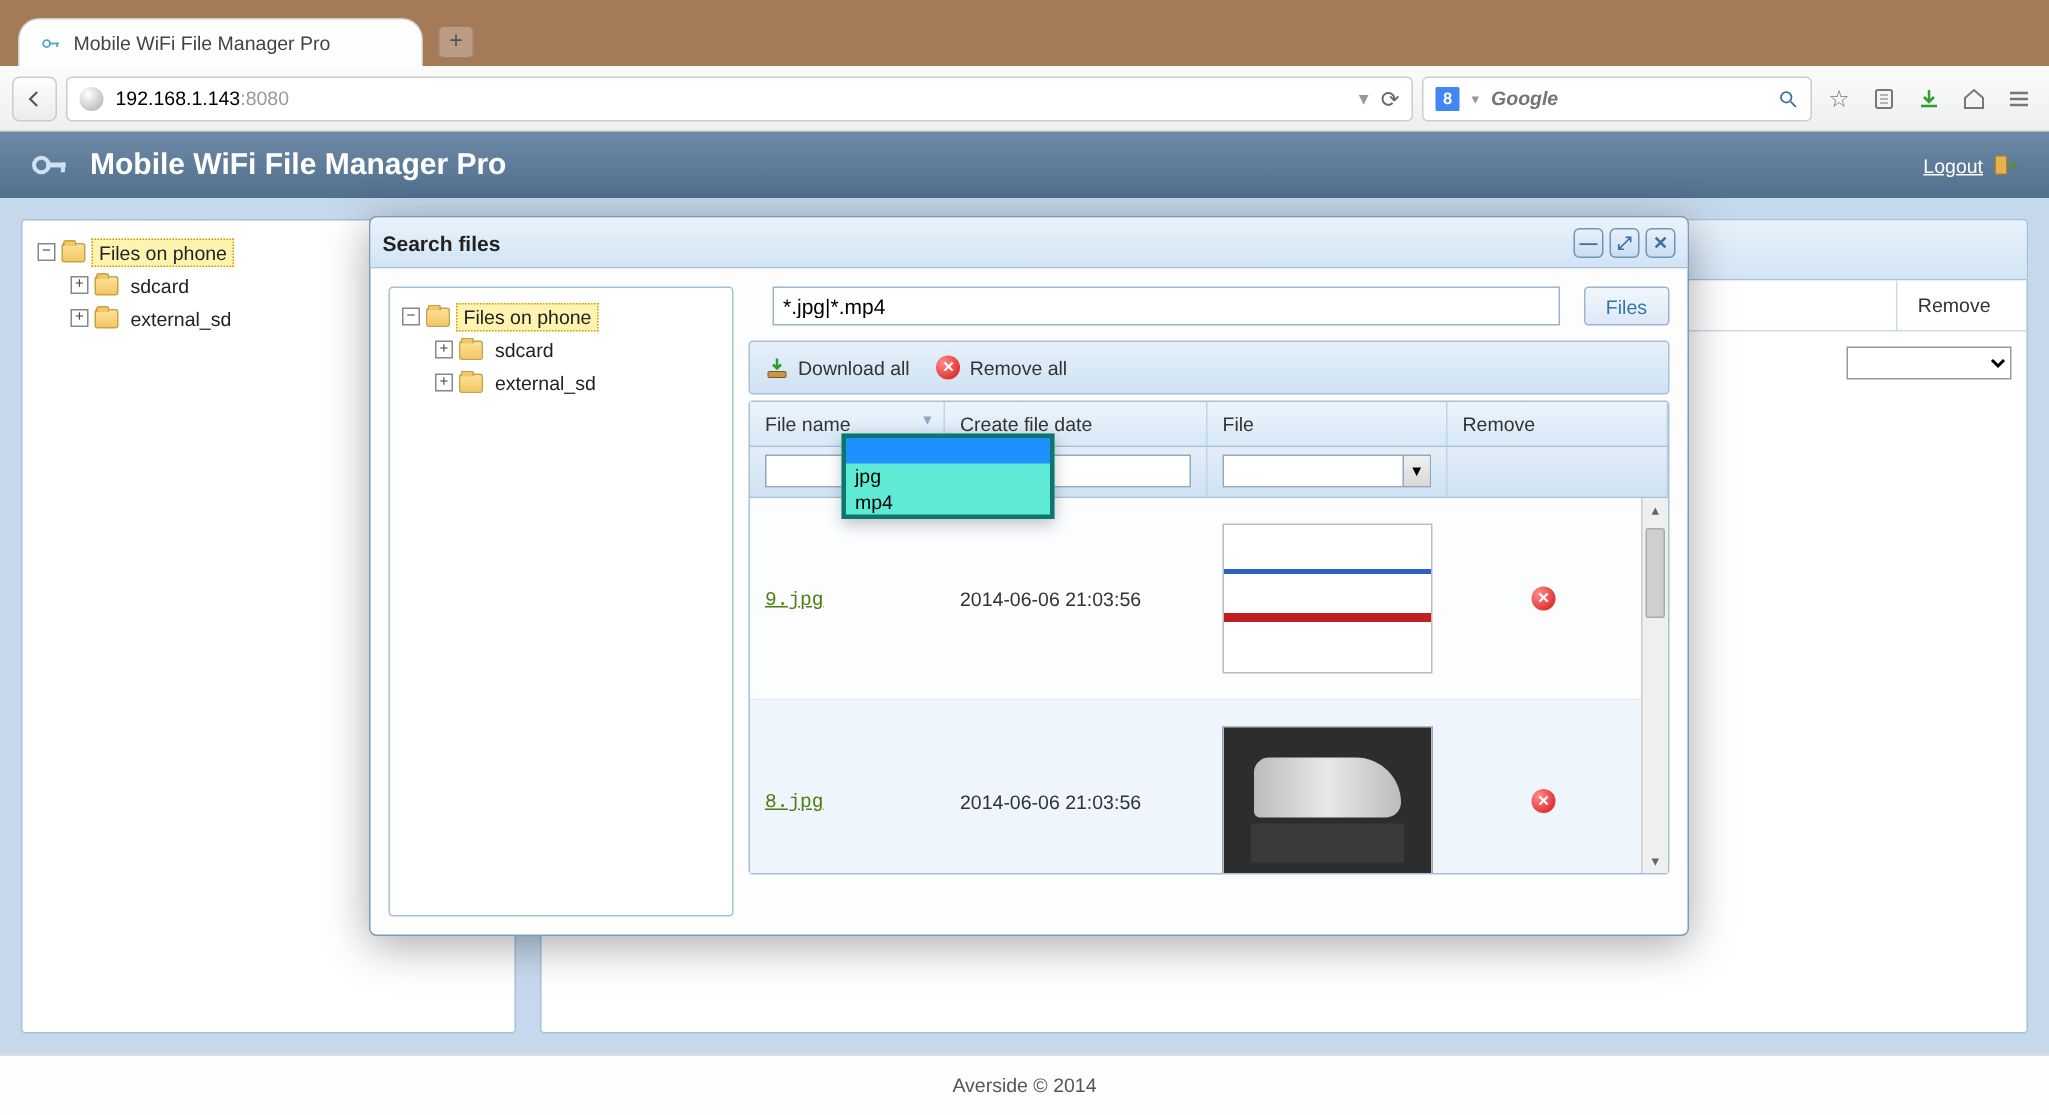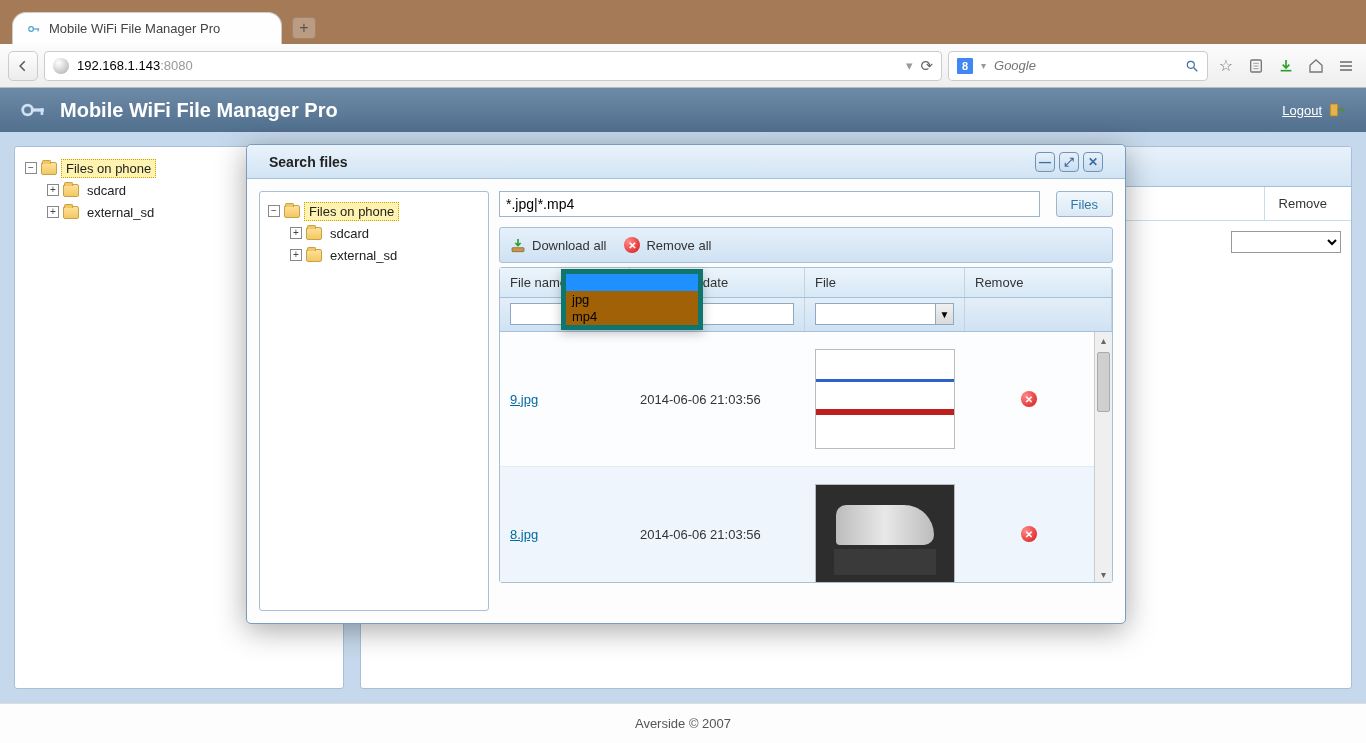--- a/index.html
+++ b/index.html
@@ -15,21 +15,21 @@
   .navbar { height: 44px; background: linear-gradient(#fcfcfc,#eeeeee); border-bottom: 1px solid #bbb; display:flex; align-items:center; padding:0 8px; gap:6px; }
   .nav-btn { width:30px; height:30px; border:1px solid #ccc; border-radius:5px; background:linear-gradient(#fdfdfd,#ececec); display:flex; align-items:center; justify-content:center; color:#555; cursor:pointer; }
   .url-box { flex: 1; height:30px; border:1px solid #ccc; border-radius:4px; background:#fff; display:flex; align-items:center; padding:0 8px; }
   .url-box .globe{width:16px;height:16px;border-radius:50%;background:radial-gradient(circle at 35% 30%, #fff, #aaa);margin-right:8px;flex-shrink:0;}
   .url-box .url .port{color:#999;}
   .url-box .spacer{flex:1;}
   .url-box .dropdown{color:#999;margin:0 8px;}
   .url-box .reload{color:#666;font-size:15px;cursor:pointer;}
   .search-box { width:260px; height:30px; border:1px solid #ccc; border-radius:4px; background:#fff; display:flex; align-items:center; padding:0 8px; gap:8px;}
   .search-box .g-icon{width:16px;height:16px;background:#4285f4;color:#fff;font-size:11px;font-weight:bold;display:flex;align-items:center;justify-content:center;border-radius:1px;}
-  .search-box input{border:none;outline:none;flex:1;font-style:italic;color:#888;font-size:13px;}
+  .search-box input{border:none;outline:none;flex:1;font-style:italic;color:#888;font-size:13px;font-weight:bold;}
   .search-box .mag{color:#3b6ea5;}
   .tool-icon{width:24px;height:24px;display:flex;align-items:center;justify-content:center;color:#777;cursor:pointer;font-size:16px;}
 
   
   .app-area { position:relative; height:655px; background:#fff;}
   .app-header { height:44px; background:linear-gradient(#6d8aa6,#51708e); display:flex; align-items:center; padding:0 20px; color:#fff; }
   .app-header .key-icon{margin-right:14px; display:flex; align-items:center;}
   .app-header .title{font-size:20px; font-weight:bold;}
   .app-header .spacer{flex:1;}
   .app-header .logout{ text-decoration:underline; color:#fff; cursor:pointer; margin-right:6px; font-size:13px;}
@@ -51,28 +51,28 @@
   .tree-row{display:flex; align-items:center; height:22px; gap:4px; white-space:nowrap;}
   .exp{width:12px;height:12px;border:1px solid #888;display:flex;align-items:center;justify-content:center;font-size:10px;line-height:1;color:#444;cursor:pointer;background:#fff;}
   .folder{width:16px;height:13px;background:linear-gradient(#ffe199,#f3c765);border:1px solid #c7a443;border-radius:2px;position:relative;}
   .folder::before{content:"";position:absolute;top:-3px;left:0;width:7px;height:3px;background:#f3c765;border:1px solid #c7a443;border-bottom:none;border-radius:2px 2px 0 0;}
   .tree-label{padding:1px 4px;}
   .tree-label.sel{background:#fff3b0;border:1px dotted #c9a000;}
   .tree-children{margin-left:22px;}
 
   
   .modal{position:absolute; left:246px; top:12px; width:880px; background:#fdfdfd; border:1px solid #7a9bbd; border-radius:5px; box-shadow:0 6px 30px rgba(0,0,0,0.35); z-index:100;}
-  .modal-head{height:34px; background:linear-gradient(#eaf3fb,#d1e4f4); border-bottom:1px solid #a6c0d9; display:flex; align-items:center; padding:0 22px; border-radius:5px 5px 0 0;}
+  .modal-head{height:34px; background:linear-gradient(#eaf3fb,#d1e4f4); border-bottom:1px solid #a6c0d9; display:flex; align-items:center; padding:0 8px; border-radius:5px 5px 0 0;}
   .modal-title{font-weight:bold; color:#222; font-size:14px;}
   .modal-head .spacer{flex:1;}
   .win-btn{width:20px;height:20px;border:1px solid #6f94b8;border-radius:4px;background:linear-gradient(#e8f1fa,#cadef0);display:flex;align-items:center;justify-content:center;color:#3b6ea5;margin-left:4px;cursor:pointer;font-size:12px;font-weight:bold;}
   .modal-body{display:flex; padding:12px; gap:10px;}
   .m-tree{width:230px; border:1px solid #a6c0d9; border-radius:3px; background:#fff; padding:8px; height:420px;}
   .m-right{flex:1; display:flex; flex-direction:column;}
-  .filter-row{display:flex; gap:16px; margin-bottom:4px;}
+  .filter-row{display:flex; gap:16px; margin-bottom:4px;margin-left:16px;}
   .filter-row input[type=text]{flex:1; height:26px; border:1px solid #9bb5cd; padding:0 6px; font-size:14px; background:#fff;}
   .filter-row input::placeholder{color:#999;}
   .search-btn{height:26px; padding:0 14px; border:1px solid #9bb5cd; border-radius:3px; background:linear-gradient(#f1f7fc,#dbe9f5); color:#3176a6; cursor:pointer; font-size:13px;}
   .contains-row input{width:100%; height:26px; border:1px solid #9bb5cd; padding:0 6px; font-size:14px;}
   .contains-row input::placeholder{color:#999; font-style:normal;}
 
   .action-bar{margin-top:6px; height:36px; background:linear-gradient(#e6f0fa,#cfe2f3); border:1px solid #a6c0d9; border-radius:3px; display:flex; align-items:center; padding:0 10px; gap:18px;}
   .action-bar .item{display:flex; align-items:center; gap:6px; color:#333; cursor:pointer;}
   .dl-icon{width:16px;height:16px;display:inline-block;}
   .x-circle{width:16px;height:16px;border-radius:50%;background:radial-gradient(circle at 30% 30%, #ff8a8a, #d81212);display:flex;align-items:center;justify-content:center;color:#fff;font-size:10px;font-weight:bold;}
@@ -92,37 +92,37 @@
   .col.date{width:175px;}
   .col.view{width:160px;}
   .col.remove{flex:1;}
 
   .grid-rows{height:250px; overflow:hidden; position:relative; display:flex;}
   .rows-inner{flex:1;}
   .grid-row{display:flex; align-items:center; min-height:135px; border-bottom:1px solid #e3ecf5;}
   .grid-row:nth-child(odd){background:#fbfdff;}
   .grid-row:nth-child(even){background:#eef5fc;}
   .grid-row .col{padding:10px 10px; border-right:1px solid transparent;}
-  .grid-row .name a{color:#0369a1; text-decoration:underline; cursor:pointer;}
+  .grid-row .name a{color:#4d7c0f; text-decoration:underline; cursor:pointer;font-family:Liberation Mono, monospace;}
   .grid-row .date{color:#333;}
   .thumb{width:140px; height:100px; background:#dadada; border:1px solid #bbb; overflow:hidden; display:flex; align-items:center; justify-content:center; font-size:10px; color:#888;}
   .thumb.t1{background:linear-gradient(#fff 30%, #2e62c9 30% 33%, #fff 33% 60%, #bf1f1f 60% 66%, #fff 66%);}
   .thumb.t2{background:#2d2d2d; position:relative;}
   .thumb.t2::before{content:""; position:absolute; top:20px; left:20px; right:20px; height:40px; background:linear-gradient(90deg,#bcbcbc,#e8e8e8,#bcbcbc); border-radius:10px 30px 10px 4px;}
   .thumb.t2::after{content:""; position:absolute; bottom:8px; left:18px; right:18px; height:26px; background:#3a3a3a;}
   .row-remove{display:flex; justify-content:center;}
 
   .scrollbar{width:18px; background:#efefef; border-left:1px solid #ccc; position:relative;}
   .scrollbar .thumb-sb{position:absolute; top:20px; left:2px; right:2px; height:60px; background:#cfcfcf; border:1px solid #aaa; border-radius:2px;}
   .scrollbar .arrow{position:absolute; left:0; right:0; height:16px; display:flex; align-items:center; justify-content:center; font-size:10px; color:#666; cursor:pointer;}
   .scrollbar .arrow.up{top:0;}
   .scrollbar .arrow.down{bottom:0;}
 
   
-  .dropdown-list{position:absolute; background:#a16207; border:5px solid #0f766e; z-index:200; box-shadow:0 3px 10px rgba(0,0,0,0.25); font-size:13px;}
+  .dropdown-list{position:absolute; background:#5eead4; border:3px solid #0f766e; z-index:200; box-shadow:0 3px 10px rgba(0,0,0,0.25); font-size:13px;margin-top:20px;}
   .dropdown-list .opt{height:17px; padding:0 6px; display:flex; align-items:center; cursor:pointer; color:#000;}
   .dropdown-list .opt.sel{background:#1e90ff; color:#fff;}
 
   svg{display:block;}
 </style>
 </head>
 <body>
 
 <div class="browser-chrome">
   <div class="tab-strip">
@@ -354,15 +354,15 @@
             <div class="opt">jpg</div>
             <div class="opt">mp4</div>
           </div>
 
         </div>
       </div>
     </div>
   </div>
 
   <div class="footer">
-    <span>Averside © 2007</span>
+    <span>Averside © 2014</span>
   </div>
 </div>
 
 </body></html>

